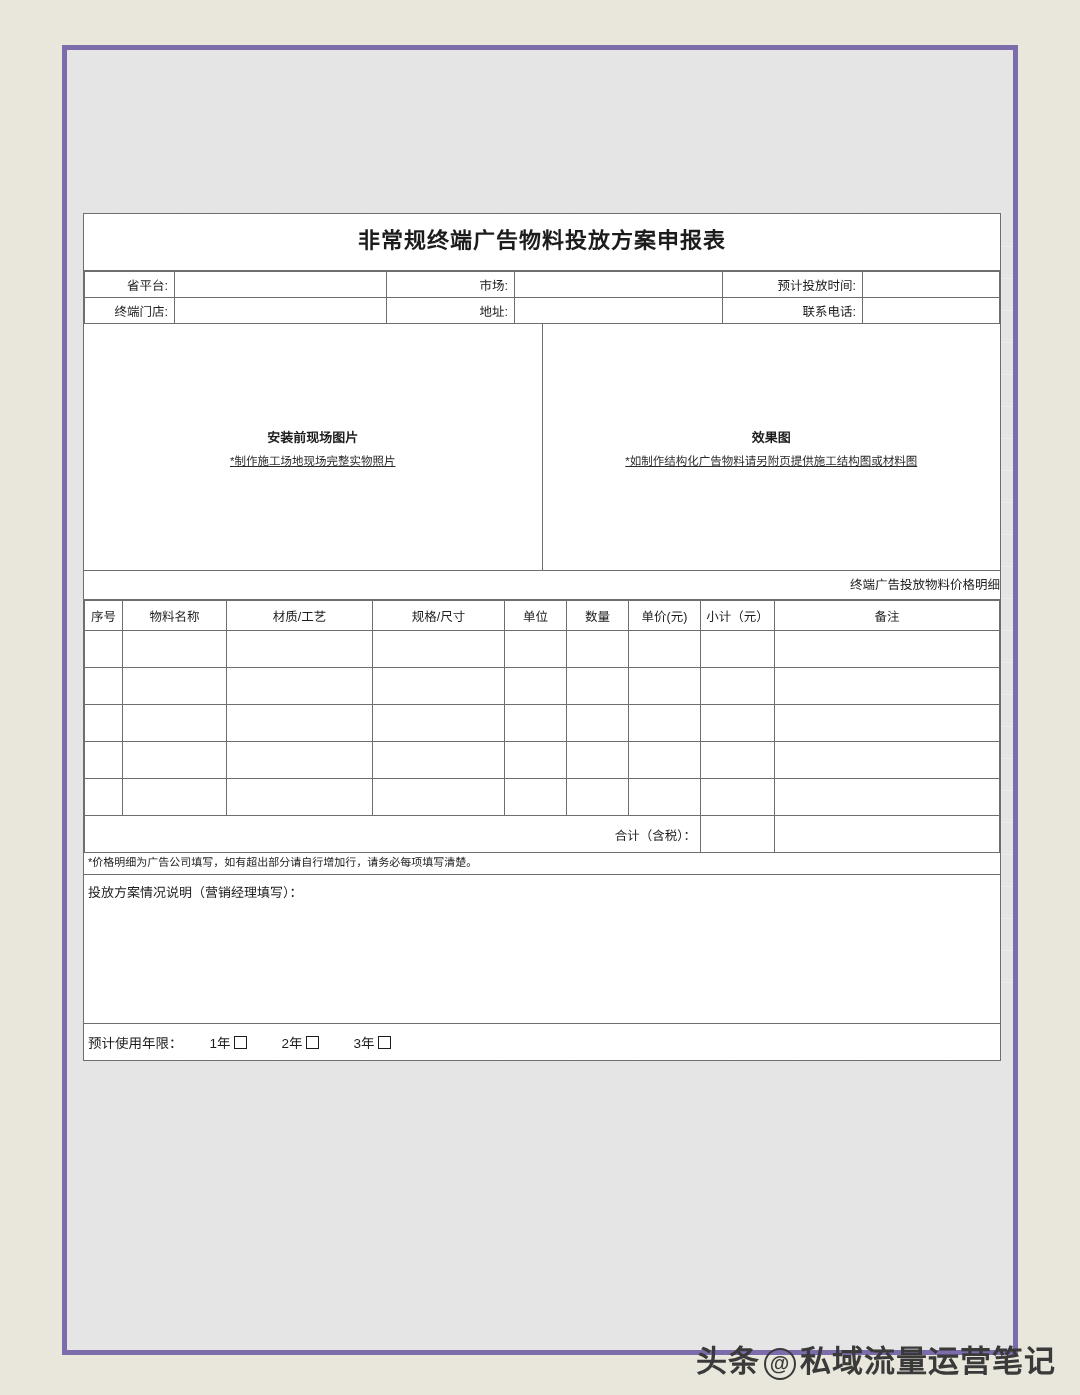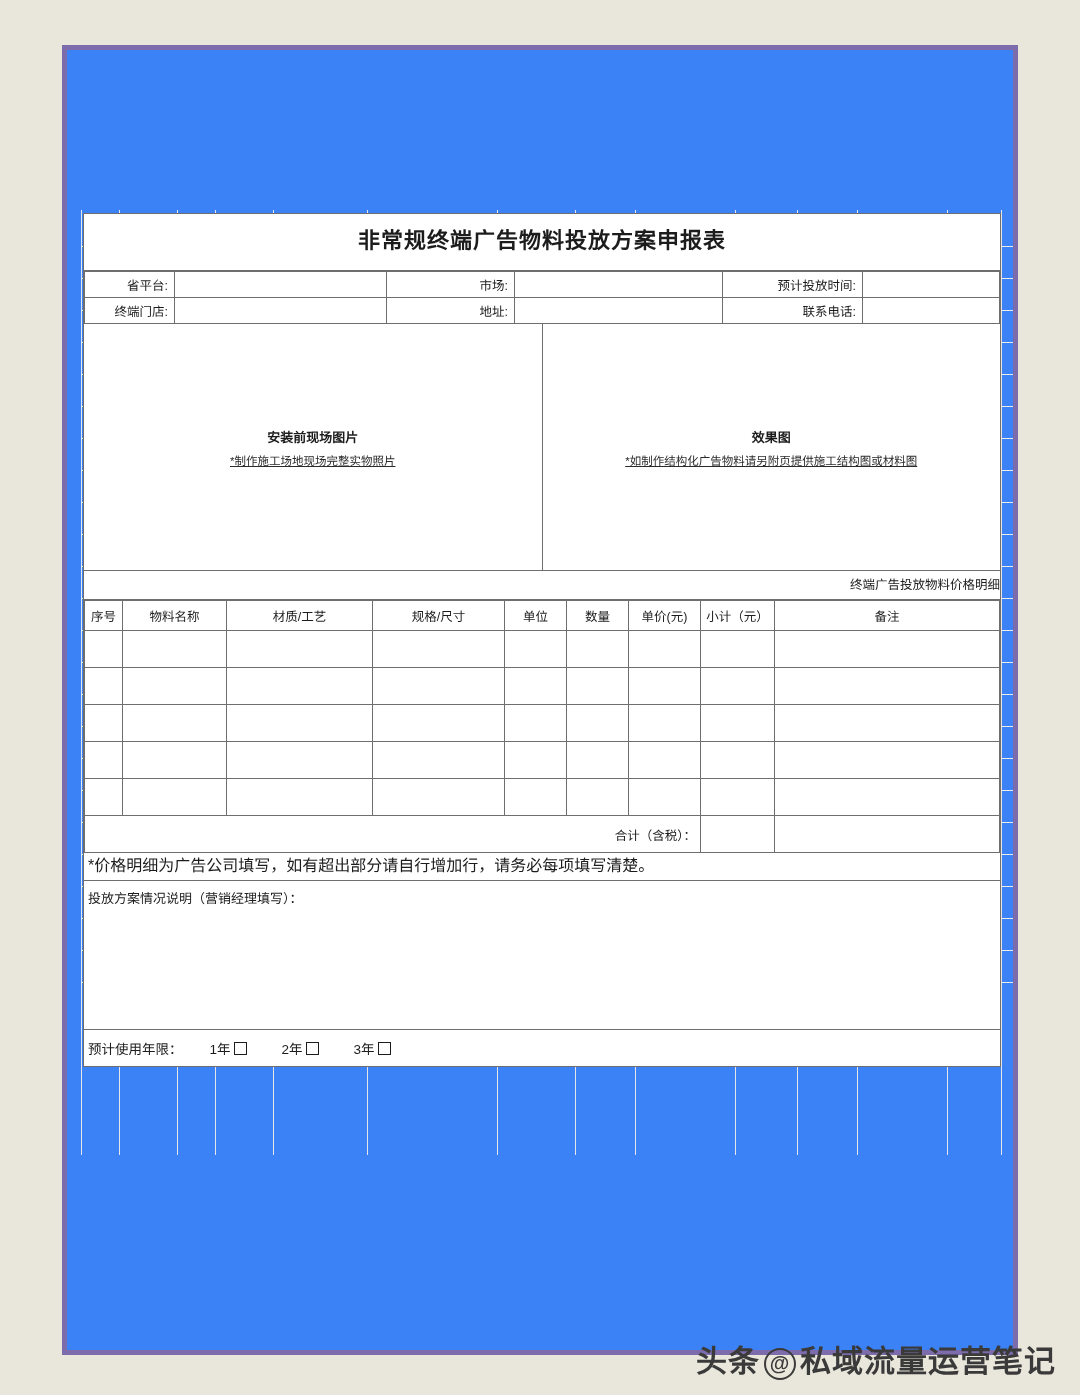--- a/index.html
+++ b/index.html
@@ -23,21 +23,21 @@
     top: 45px;
     width: 956px;
     height: 1310px;
     border: 5px solid #7d6cab;
     background: #ffffff;
     box-sizing: border-box;
   }
   .page-inner {
     position: absolute;
     inset: 0;
-    background: #3b82f6;
+    background: #e5e5e5;
     overflow: hidden;
   }
 
   
   .sheet-grid {
     position: absolute;
     left: 0; top: 0; right: 0; bottom: 0;
     pointer-events: none;
   }
   .sheet-grid .vline {
@@ -154,21 +154,21 @@
   }
   table.price th { text-align: center; height: 30px; }
   table.price td.empty { background: #fff; }
   td.total-lbl {
     text-align: right;
     padding-right: 8px;
     font-size: 13px;
   }
 
   .note-row {
-    font-size: 16px;
+    font-size: 11px;
     color: #1c1c1c;
     padding: 3px 4px 4px 4px;
     border-bottom: 1px solid #6e6e6e;
     line-height: 1.25;
   }
   .desc-label {
     font-size: 13px;
     color: #1c1c1c;
     padding: 7px 4px 0 4px;
   }

